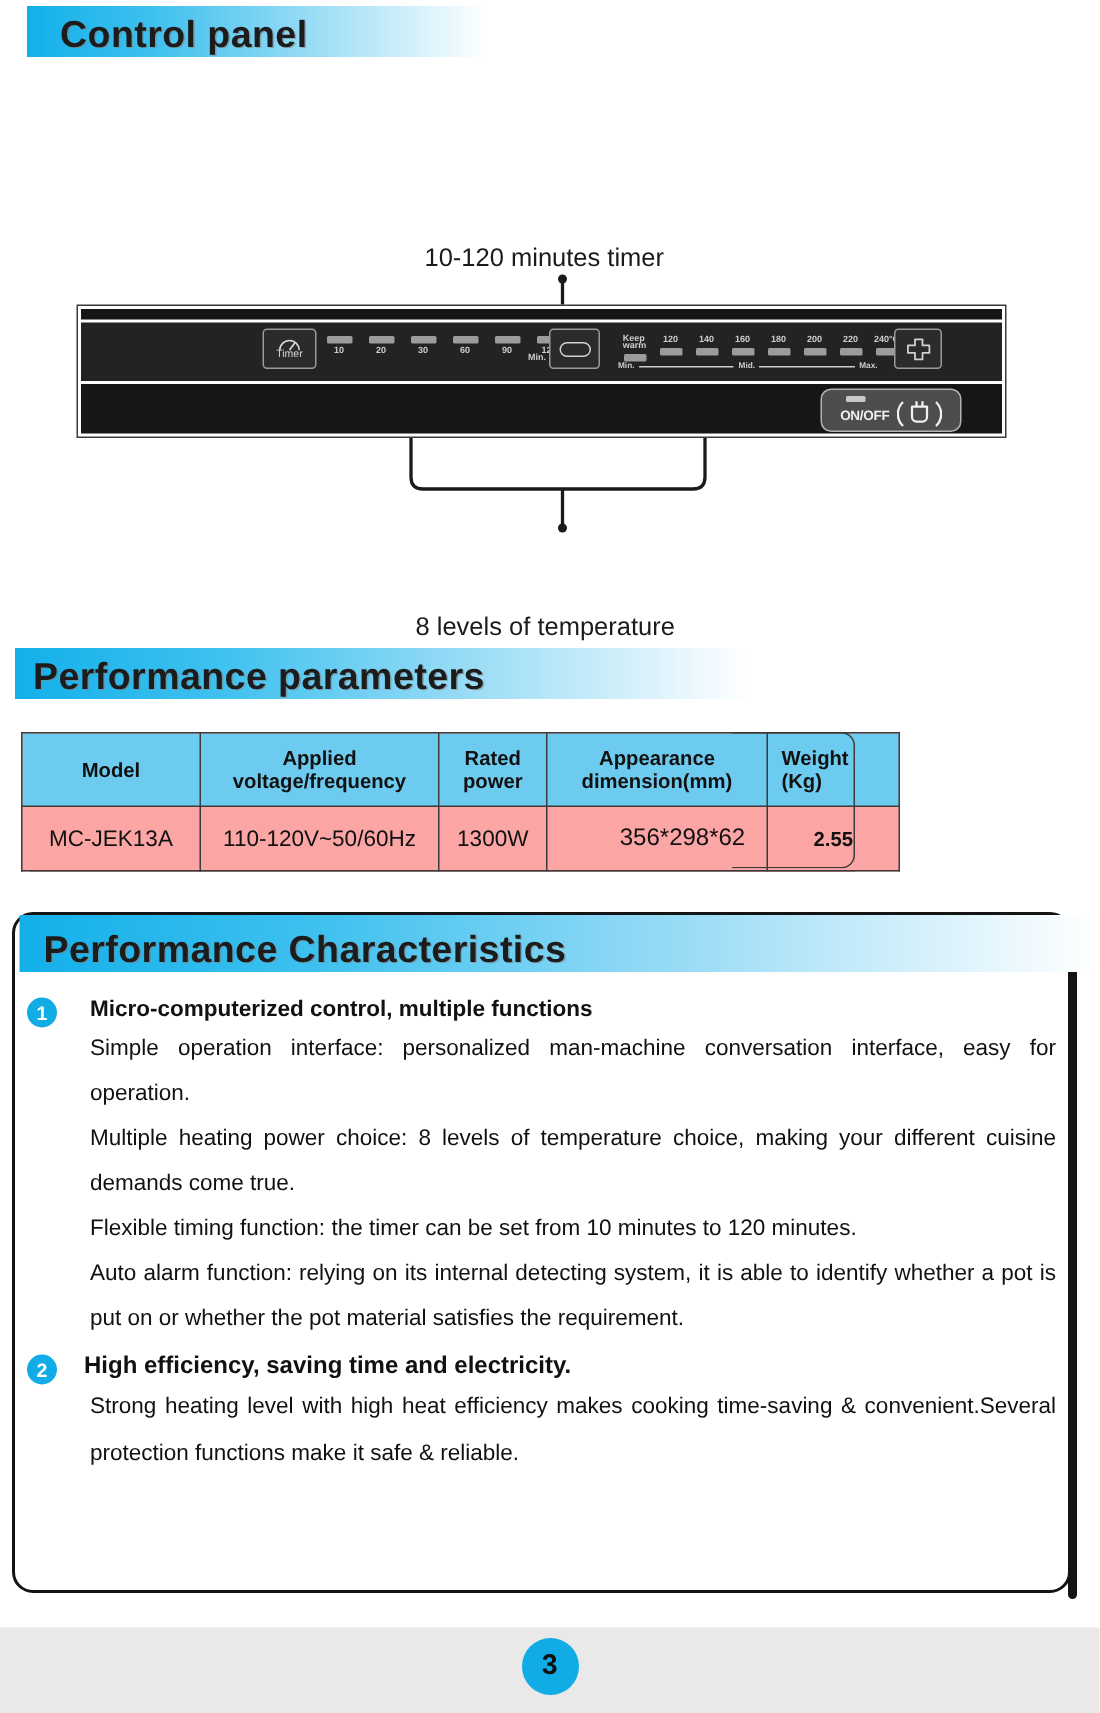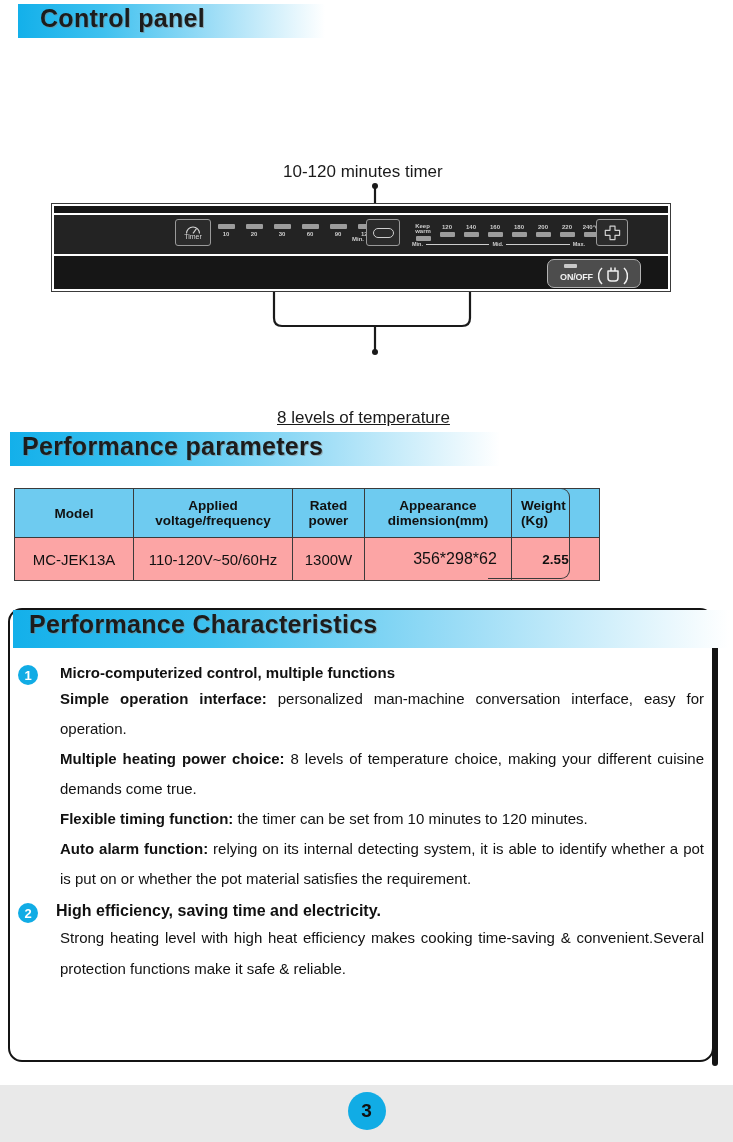--- a/index.html
+++ b/index.html
@@ -14,21 +14,21 @@
     font-family: "Liberation Sans", sans-serif;
     overflow: hidden;
   }
 
   
   .sec-head {
     position: absolute;
     height: 34px;
     background: linear-gradient(to right, #13b0ea 0%, #3fc1ef 28%, #9adcf6 62%, #ffffff 100%);
     display: flex;
-    align-items: flex-start;
+    align-items: flex-end;
   }
   .sec-head .sec-title {
     font-weight: bold;
     font-size: 25px;
     letter-spacing: 0.3px;
     color: #1c1c1c;
     text-shadow: 1px 1px 0 rgba(130,130,130,0.55);
     white-space: nowrap;
   }
 
@@ -38,21 +38,21 @@
 
   
   #diagram { position: absolute; left: 0; top: 60px; width: 733px; height: 345px; }
   .callout-label {
     position: absolute;
     font-size: 17px;
     color: #1a1a1a;
     white-space: nowrap;
   }
   #label-timer { left: 283px; top: 102px; }
-  #label-temp  { left: 277px; top: 348px; text-decoration: underline; }
+  #label-temp  { left: 277px; top: 348px; }
 
   
   #panel-frame {
     position: absolute;
     left: 51px; top: 203px;
     width: 620px; height: 89px;
     background: #ffffff;
     border: 1px solid #3a3a3a;
     box-sizing: border-box;
     padding: 3px;
@@ -234,21 +234,21 @@
   }
   .feat-body {
     margin-left: 42px;
     font-size: 15px;
     color: #111;
     line-height: 30px;
     text-align: justify;
     text-justify: inter-word;
   }
   .feat-body p { margin: 0; }
-  .feat-body b { font-weight: bold; }
+  .feat-body b { font-weight: normal; }
   #feat-2 { margin-top: 6px; }
   #feat-2 .feat-body { margin-left: 42px; line-height: 31px; }
 
   
   #footer {
     position: absolute;
     left: 0; top: 1085px;
     width: 733px; height: 57px;
     background: #e9e9e9;
     display: flex; align-items: flex-start; justify-content: center;

